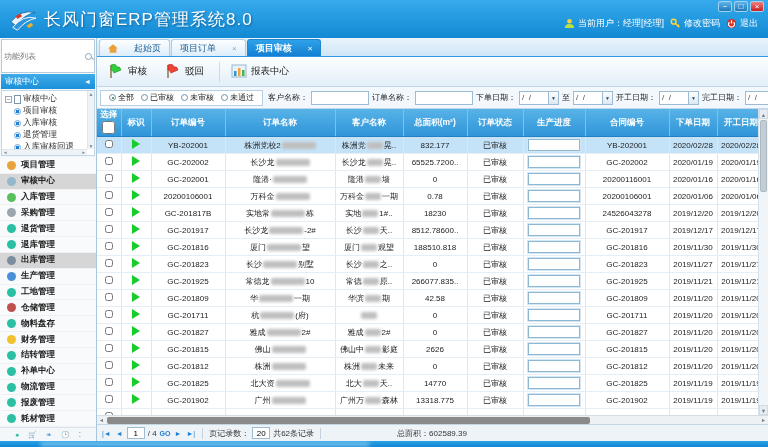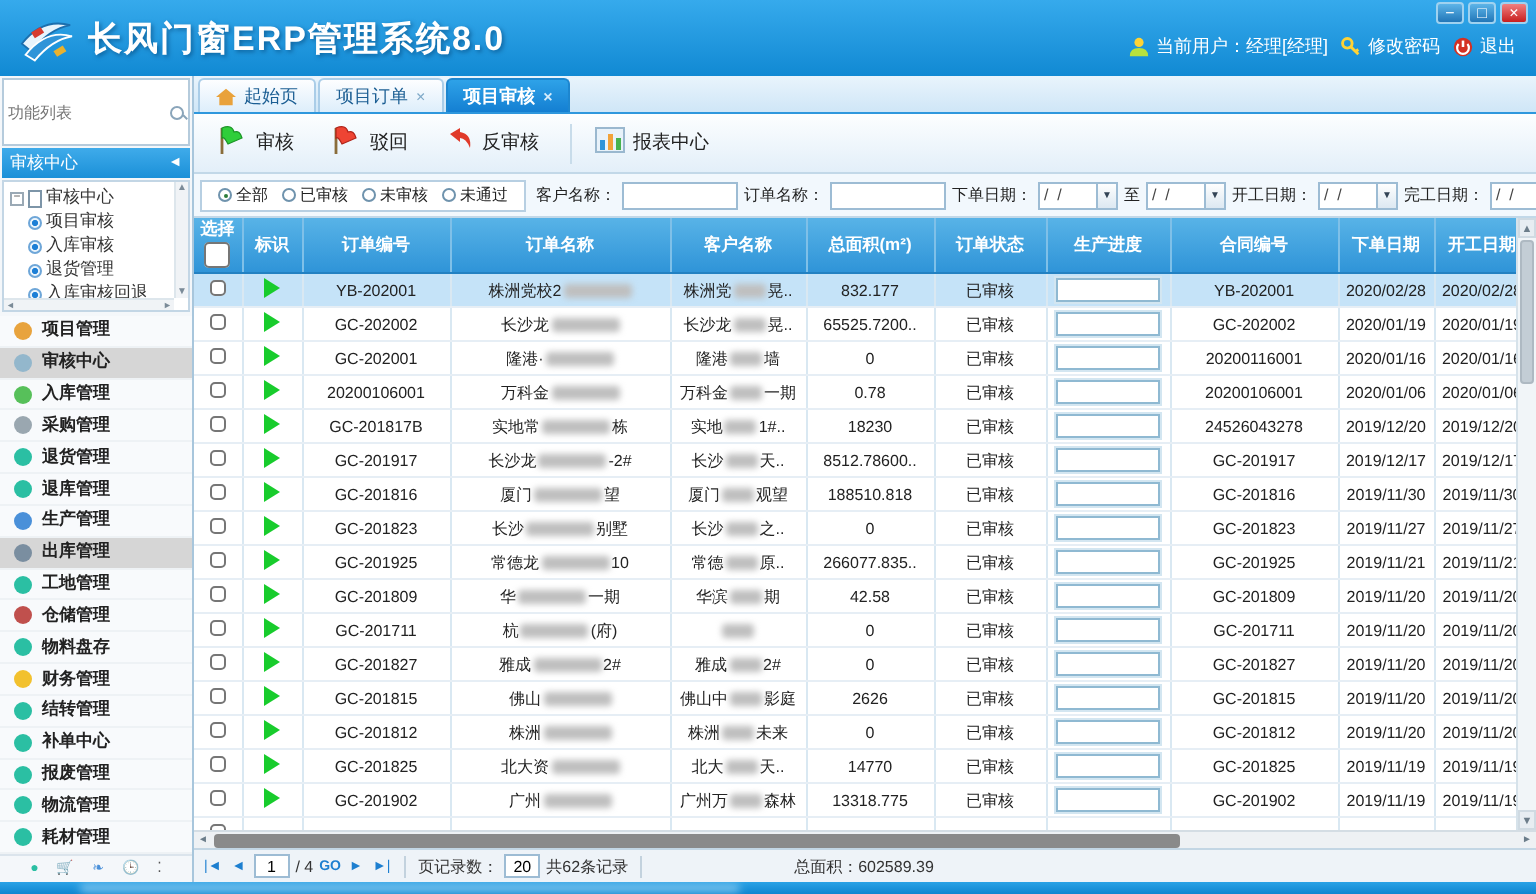--- a/index.html
+++ b/index.html
@@ -2,21 +2,21 @@
 <html><head>
 <meta charset="utf-8">
 <style>
   * { margin:0; padding:0; box-sizing:border-box; font-family:"Liberation Sans","DejaVu Sans",sans-serif; }
   html,body { width:768px; height:447px; overflow:hidden; background:#9db8c8; }
   #app { width:768px; height:447px; display:flex; flex-direction:column; background:#fff; position:relative; }
 
   
   .titlebar { height:38px; background:linear-gradient(#36aaec,#1189d3); position:relative; display:flex; align-items:center; flex:none; }
   .logo { width:30px; height:26px; margin:2px 6px 0 8px; }
-  .app-title { color:#fff; font-size:17px; font-weight:bold; letter-spacing:1px; text-shadow:1px 1px 2px rgba(0,60,110,.55); }
+  .app-title { color:#fff; font-size:17px; font-weight:normal; letter-spacing:1px; text-shadow:1px 1px 2px rgba(0,60,110,.55); }
   .win-controls { position:absolute; top:1px; right:4px; display:flex; gap:2px; }
   .win-btn { width:14px; height:11px; font-size:8px; line-height:10px; text-align:center; color:#fff; background:linear-gradient(#5db4e8,#2277b8); border:1px solid #9fd2f0; border-radius:2px; cursor:pointer; }
   .win-btn.close { background:linear-gradient(#f08080,#c81e1e); }
   .user-strip { position:absolute; top:17px; right:10px; display:flex; align-items:center; gap:6px; color:#fff; font-size:9px; }
   .user-ico { width:11px; height:11px; display:inline-block; }
   .strip-item { display:flex; align-items:center; gap:3px; cursor:pointer; }
 
   
   .main { flex:1; display:flex; min-height:0; }
   .sidebar { width:97px; flex:none; background:#f4f7fa; border-right:1px solid #a8c6dc; display:flex; flex-direction:column; font-size:8.5px; }
@@ -37,21 +37,21 @@
   .modules { flex:1; display:flex; flex-direction:column; margin-top:2px; overflow:hidden; }
   .mod-item { flex:1; display:flex; align-items:center; gap:5px; padding-left:7px; color:#222; font-size:8.5px; font-weight:bold; cursor:pointer; border-bottom:1px solid #eef2f5; background:#f8fafc; }
   .mod-item.sel { background:#d6d6d6; }
   .mod-ico { width:9px; height:9px; border-radius:50%; flex:none; }
   .side-foot { height:14px; flex:none; display:flex; align-items:center; justify-content:center; gap:9px; border-top:1px solid #dbe4ec; background:#f4f7fa; }
   .sf-ico { font-size:7px; line-height:8px; cursor:pointer; }
 
   
   .content { flex:1; display:flex; flex-direction:column; min-width:0; background:#eef5fb; }
   .tabbar { height:19px; flex:none; background:linear-gradient(#e9f4fc,#cfe6f7); display:flex; align-items:flex-end; padding-left:2px; gap:1px; border-bottom:1px solid #2e97dd; }
-  .tab { height:17px; display:flex; align-items:center; gap:4px; padding:0 8px; font-size:9px; color:#1b5e93; background:linear-gradient(#fdfeff,#ddeefb); border:1px solid #aacde8; border-bottom:none; border-radius:3px 3px 0 0; cursor:pointer; }
+  .tab { height:17px; display:flex; align-items:center; gap:16px; padding:0 8px; font-size:9px; color:#1b5e93; background:linear-gradient(#fdfeff,#ddeefb); border:1px solid #aacde8; border-bottom:none; border-radius:3px 3px 0 0; cursor:pointer; }
   .tab.active { background:linear-gradient(#2ea2e8,#147fd2); color:#fff; border-color:#1d86cf; font-weight:bold; }
   .tab .x { font-size:8px; color:#7fa9c8; }
   .tab.active .x { color:#d5ecfb; }
   .home-ico { width:10px; height:9px; display:inline-block; }
 
   .toolbar { height:30px; flex:none; background:linear-gradient(#fcfeff,#e3eff9); border-bottom:1px solid #c2d8e8; display:flex; align-items:center; padding-left:6px; gap:4px; }
   .tbtn { display:flex; align-items:center; gap:4px; font-size:9.5px; color:#222; padding:3px 8px 3px 4px; border:1px solid transparent; border-radius:3px; cursor:pointer; }
   .tsep { width:1px; height:20px; background:#c8dcea; margin:0 2px; }
 
   .filterbar { height:22px; flex:none; background:#f2f8fd; border-bottom:1px solid #c2d8e8; display:flex; align-items:center; padding:0 3px; gap:3px; font-size:8px; color:#222; white-space:nowrap; overflow:hidden; }
@@ -202,29 +202,29 @@
             <span>采购管理</span>
           </div>
           <div class="mod-item">
             <span class="mod-ico" style="background: rgb(43, 191, 163);"></span>
             <span>退货管理</span>
           </div>
           <div class="mod-item">
             <span class="mod-ico" style="background: rgb(43, 191, 163);"></span>
             <span>退库管理</span>
           </div>
-          <div class="mod-item">
-            <span class="mod-ico" style="background: rgb(74, 144, 217);"></span>
-            <span>生产管理</span>
-          </div>
           <div class="mod-item sel">
             <span class="mod-ico" style="background: rgb(122, 142, 160);"></span>
             <span>出库管理</span>
           </div>
           <div class="mod-item">
+            <span class="mod-ico" style="background: rgb(74, 144, 217);"></span>
+            <span>生产管理</span>
+          </div>
+          <div class="mod-item">
             <span class="mod-ico" style="background: rgb(43, 191, 163);"></span>
             <span>工地管理</span>
           </div>
           <div class="mod-item">
             <span class="mod-ico" style="background: rgb(192, 80, 77);"></span>
             <span>仓储管理</span>
           </div>
           <div class="mod-item">
             <span class="mod-ico" style="background: rgb(43, 191, 163);"></span>
             <span>物料盘存</span>
@@ -236,25 +236,25 @@
           <div class="mod-item">
             <span class="mod-ico" style="background: rgb(43, 191, 163);"></span>
             <span>结转管理</span>
           </div>
           <div class="mod-item">
             <span class="mod-ico" style="background: rgb(43, 191, 163);"></span>
             <span>补单中心</span>
           </div>
           <div class="mod-item">
             <span class="mod-ico" style="background: rgb(43, 191, 163);"></span>
+            <span>物流管理</span>
+          </div>
+          <div class="mod-item">
+            <span class="mod-ico" style="background: rgb(43, 191, 163);"></span>
             <span>报废管理</span>
-          </div>
-          <div class="mod-item">
-            <span class="mod-ico" style="background: rgb(43, 191, 163);"></span>
-            <span>物流管理</span>
           </div>
           <div class="mod-item">
             <span class="mod-ico" style="background: rgb(43, 191, 163);"></span>
             <span>耗材管理</span>
           </div>
         </div>
       <div class="side-foot">
         <span class="sf-ico" style="color:#2bbfa3">●</span>
         <span class="sf-ico" style="color:#9aa7b0">🛒</span>
         <span class="sf-ico" style="color:#4a90d9">❧</span>
@@ -287,26 +287,20 @@
                 <path d="M3 2 Q8 0 9 4 Q12 3 13 7 L6 10 Q4 6 3 7 Z" fill="#2fce3a" stroke="#1a9426" stroke-width=".6"></path>
               </svg></span>
             <span>审核</span>
           </div>
           <div class="tbtn">
             <span><svg width="16" height="16" viewBox="0 0 16 16">
                 <path d="M3 15 L3 2" stroke="#8a6d3b" stroke-width="1.4"></path>
                 <path d="M3 2 Q8 0 9 4 Q12 3 13 7 L6 10 Q4 6 3 7 Z" fill="#ee4433" stroke="#b02318" stroke-width=".6"></path>
               </svg></span>
             <span>驳回</span>
-          </div>
-          <div class="tbtn">
-            <span><svg width="15" height="14" viewBox="0 0 15 14">
-                <path d="M3 4 L8 1 L8 3 Q14 4 13 11 Q11 6 8 6 L8 8 Z" fill="#e03a2a"></path>
-              </svg></span>
-            <span>反审核</span>
           </div>
           <div class="tsep"></div>
           <div class="tbtn">
             <span><svg width="16" height="14" viewBox="0 0 16 14">
                 <rect x="1" y="1" width="14" height="12" fill="#e8f2fa" stroke="#9ab8cf"></rect>
                 <rect x="3" y="7" width="2.5" height="5" fill="#2f94d8"></rect>
                 <rect x="7" y="4" width="2.5" height="8" fill="#f2a33a"></rect>
                 <rect x="11" y="6" width="2.5" height="6" fill="#47b34f"></rect>
               </svg></span>
             <span>报表中心</span>

